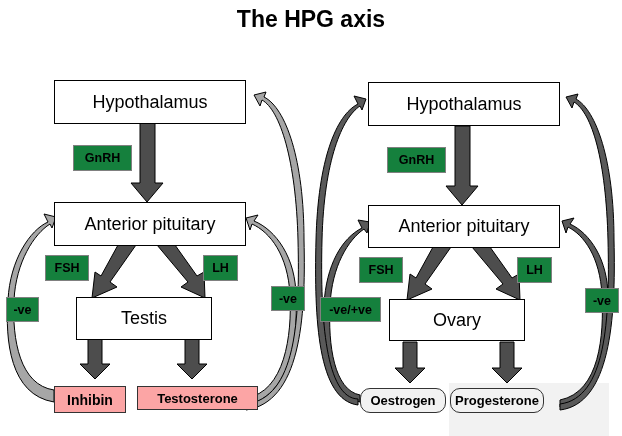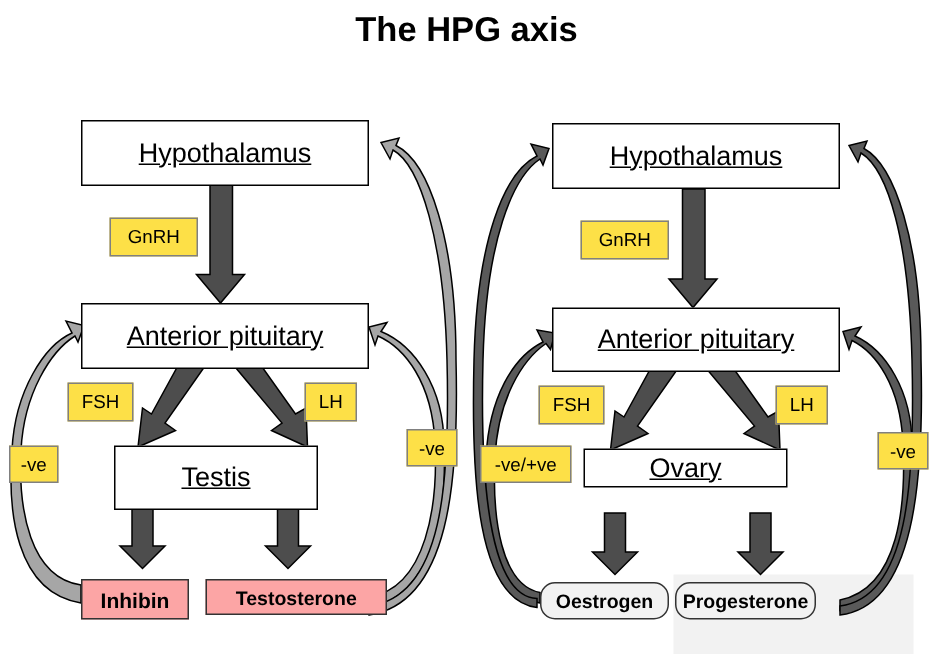--- a/index.html
+++ b/index.html
@@ -1,21 +1,21 @@
 <!DOCTYPE html>
 <html><head>
 <meta charset="utf-8">
 <style>
   html, body { margin: 0; padding: 0; background: #ffffff; }
   body { width: 622px; height: 436px; position: relative; overflow: hidden; font-family: "Liberation Sans", sans-serif; }
   .title { position: absolute; left: 0; top: 6px; width: 622px; text-align: center; font-size: 23px; font-weight: bold; color: #000; }
   svg.diagram { position: absolute; left: 0; top: 0; }
   .box { position: absolute; background: #fff; border: 1.5px solid #000; box-sizing: border-box; display: flex; align-items: center; justify-content: center; color: #000; }
-  .organ { font-size: 18px; text-decoration: underline; }
-  .label { position: absolute; background: #fde047; border: 1px solid #808080; box-sizing: border-box; display: flex; align-items: center; justify-content: center; font-weight: normal; font-size: 12.5px; color: #000; }
+  .organ { font-size: 18px; }
+  .label { position: absolute; background: #15803d; border: 1px solid #808080; box-sizing: border-box; display: flex; align-items: center; justify-content: center; font-weight: bold; font-size: 12.5px; color: #000; }
   .hormone { position: absolute; background: #fca5a5; border: 1.5px solid #333; box-sizing: border-box; display: flex; align-items: center; justify-content: center; font-weight: bold; font-size: 13px; color: #000; }
   .hormone.shaded { background: #f2f2f2; border-radius: 10px; }
   .graybg { position: absolute; left: 449px; top: 383px; width: 160px; height: 53px; background: #f2f2f2; }
 </style>
 </head>
 <body>
 
 <div class="title">The HPG axis</div>
 
 <div class="graybg"></div>
@@ -72,19 +72,19 @@
 
 <div class="box organ" style="left:368px;top:82px;width:192px;height:44px;">
   <span>Hypothalamus</span>
 </div>
 <div class="label" style="left:387px;top:147px;width:59px;height:26px;">GnRH</div>
 <div class="box organ" style="left:368px;top:205px;width:192px;height:43px;">
   <span>Anterior pituitary</span>
 </div>
 <div class="label" style="left:359px;top:257px;width:44px;height:26px;">FSH</div>
 <div class="label" style="left:517px;top:257px;width:35px;height:26px;">LH</div>
-<div class="box organ" style="left:389px;top:299px;width:136px;height:26px;">
+<div class="box organ" style="left:389px;top:299px;width:136px;height:42px;">
   <span>Ovary</span>
 </div>
 <div class="label" style="left:320px;top:297px;width:61px;height:25px;">-ve/+ve</div>
 <div class="label" style="left:585px;top:288px;width:34px;height:25px;">-ve</div>
 <div class="hormone shaded" style="left:360px;top:388px;width:86px;height:25px;">Oestrogen</div>
 <div class="hormone shaded" style="left:450px;top:388px;width:94px;height:25px;">Progesterone</div>
 
 </body></html>

